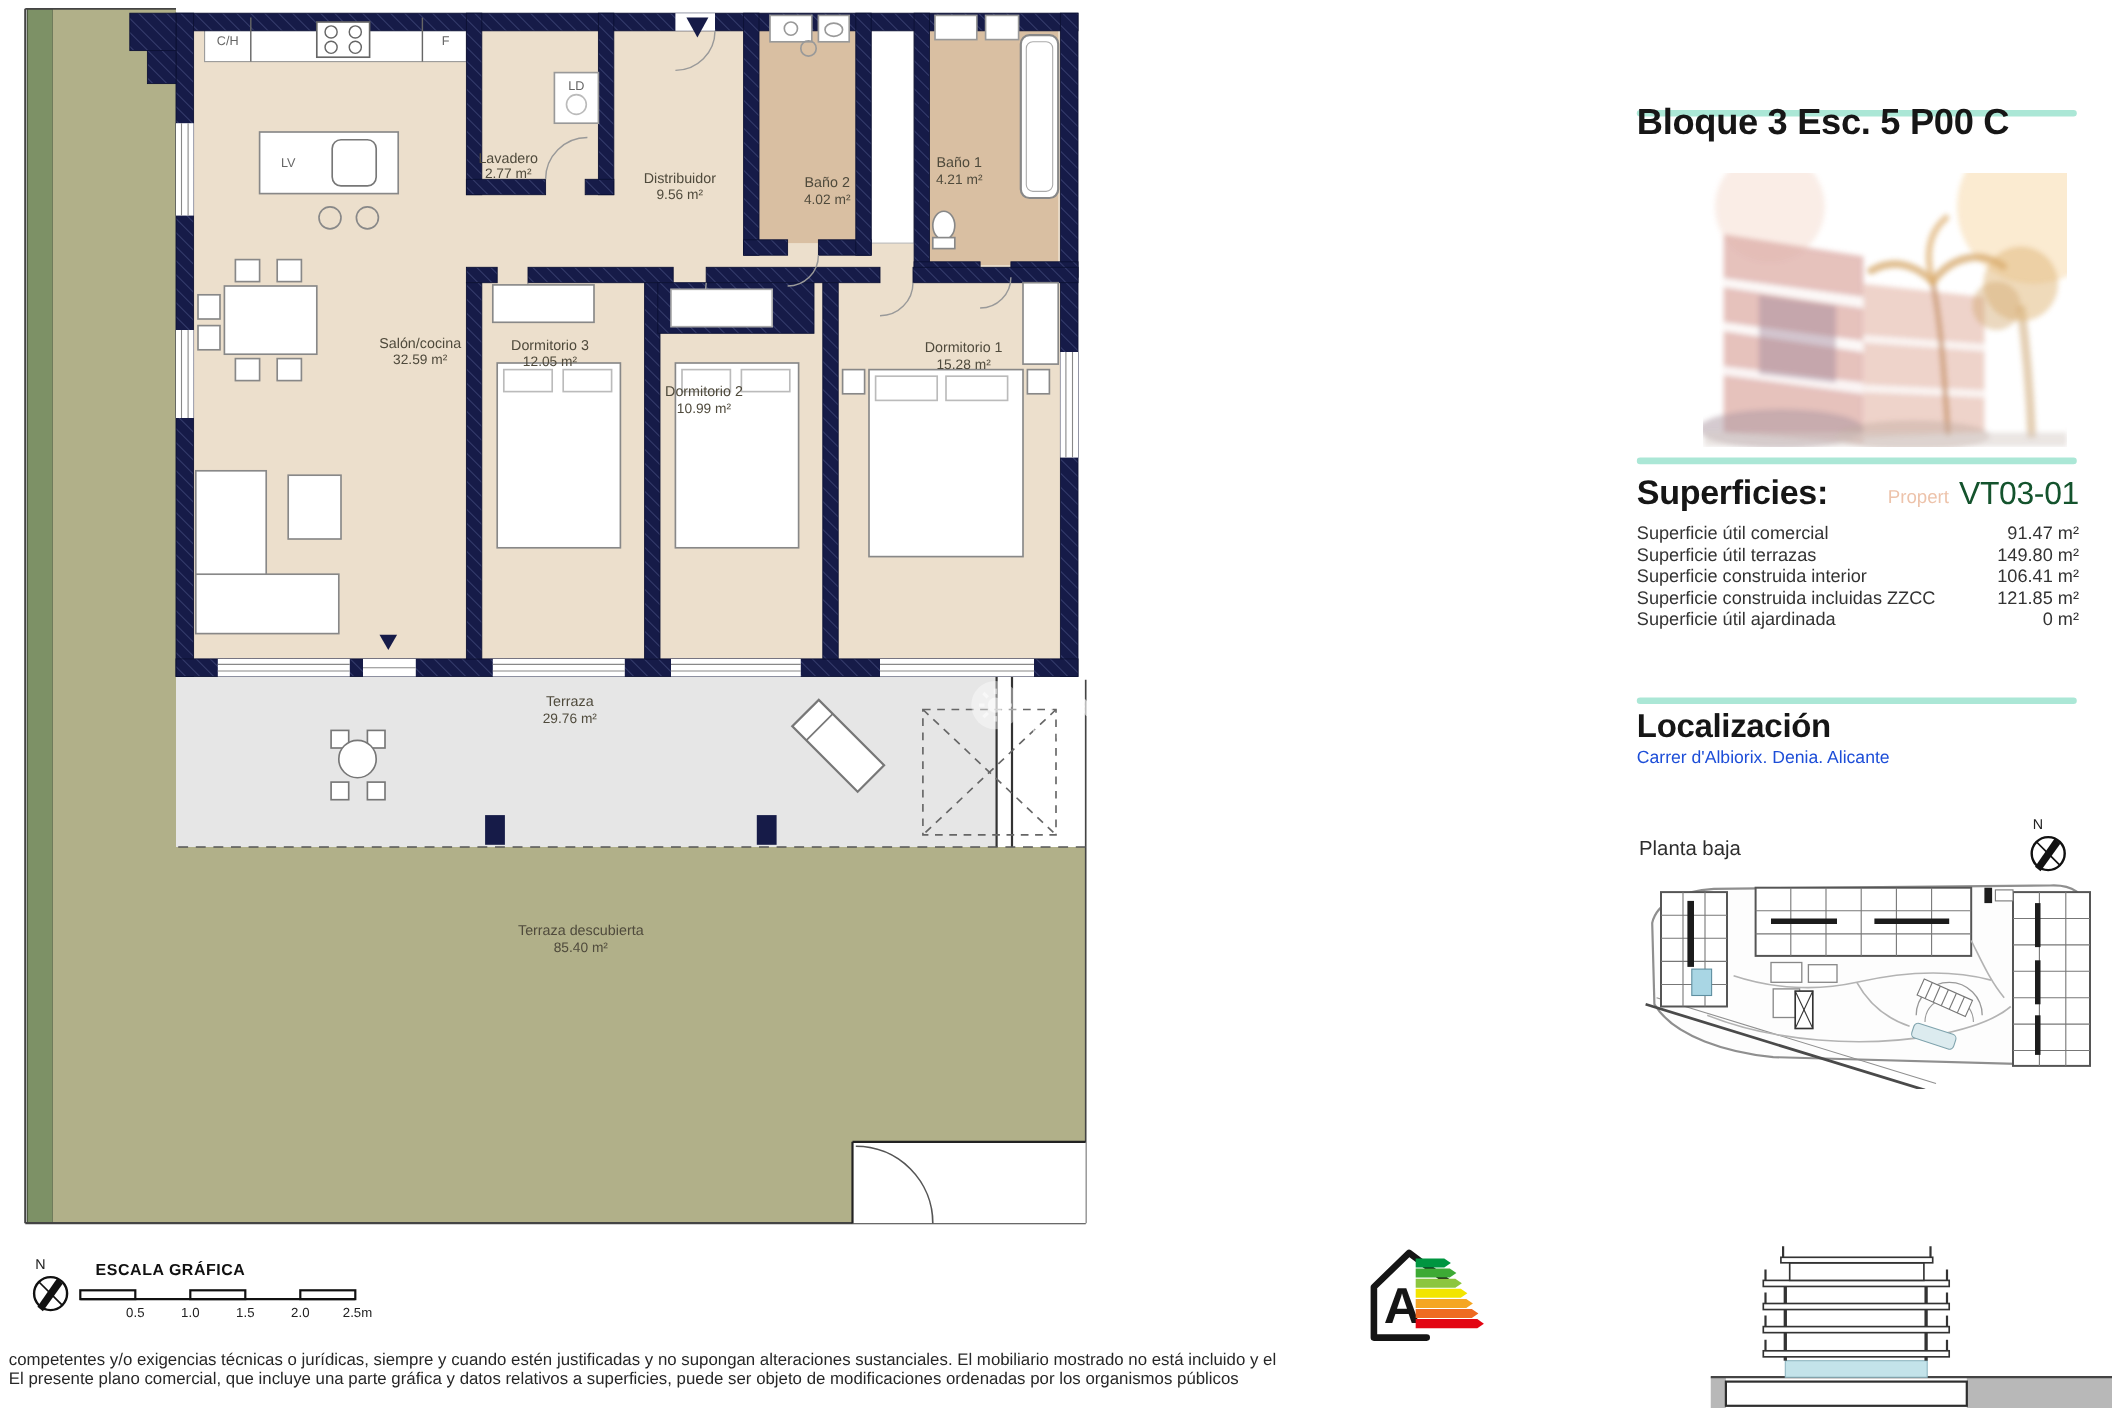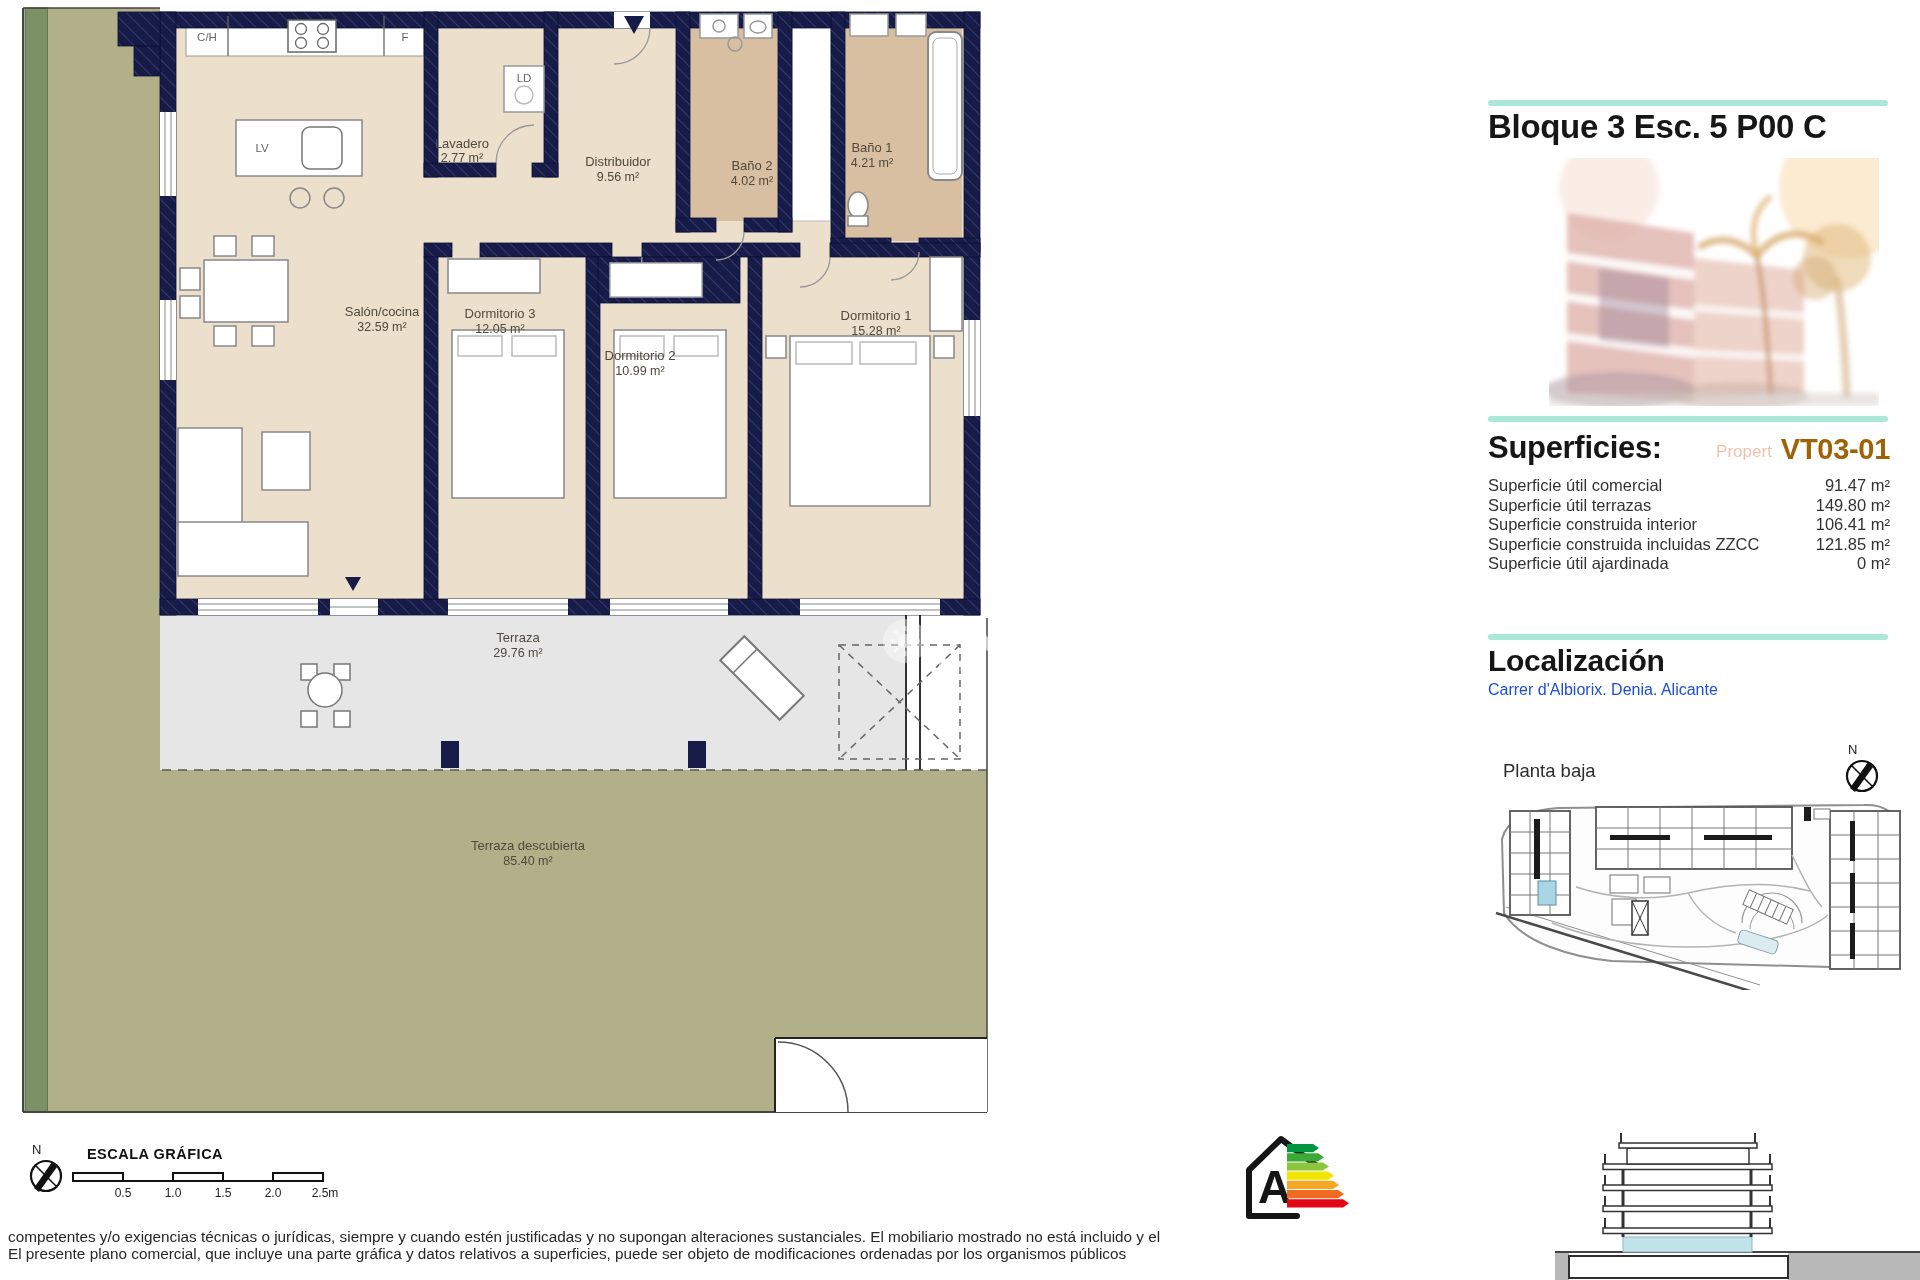--- a/index.html
+++ b/index.html
@@ -3,32 +3,32 @@
 <meta charset="utf-8">
 <style>
   html,body{margin:0;padding:0;}
   body{
     width:1920px;height:1280px;position:relative;overflow:hidden;
     background:#ffffff;font-family:"Liberation Sans",sans-serif;
   }
   .abs{position:absolute;}
   svg text{font-family:"Liberation Sans",sans-serif;}
   .cyan-line{position:absolute;left:1488px;width:400px;height:6px;border-radius:3px;background:#abe7d6;}
-  #title{position:absolute;left:1488px;top:108px;font-size:33px;font-weight:bold;color:#161616;letter-spacing:-0.3px;}
+  #title{position:absolute;left:1488px;top:92px;font-size:33px;font-weight:bold;color:#161616;letter-spacing:-0.3px;}
   #superficies{position:absolute;left:1488px;top:430px;width:402px;}
   #superficies .head{display:flex;align-items:flex-end;}
   #superficies h2{margin:0;font-size:31px;color:#161616;letter-spacing:-0.3px;}
   #superficies .viv{margin-left:auto;font-size:17px;color:#edc3ab;padding-bottom:4px;}
-  #superficies .code{margin-left:9px;font-size:29px;font-weight:bold;color:#a16207;letter-spacing:-0.3px;}
+  #superficies .code{margin-left:9px;font-size:29px;font-weight:normal;color:#14532d;letter-spacing:-0.3px;}
   #superficies .rows{margin-top:10px;}
   #superficies .row{display:flex;justify-content:space-between;font-size:16.5px;line-height:19.5px;color:#333;}
   #localizacion{position:absolute;left:1488px;top:644px;}
   #localizacion h2{margin:0;font-size:30px;color:#161616;letter-spacing:-0.3px;}
   #localizacion .addr{font-size:16px;color:#1d4ed8;margin-top:3px;}
-  #planta-caption{position:absolute;left:1490px;top:760px;font-size:18.5px;color:#2d2d2d;margin-left:13px;}
+  #planta-caption{position:absolute;left:1490px;top:760px;font-size:18.5px;color:#2d2d2d;}
   #disclaimer{position:absolute;left:8px;top:1229px;width:1320px;font-size:15.3px;line-height:16.6px;color:#272727;}
   #escala-wrap{position:absolute;left:67px;top:1143px;}
 </style>
 </head>
 <body>
 
 <svg id="plan-svg" class="abs" style="left:0;top:0" width="1010" height="1115" viewBox="0 0 1010 1115">
   <defs>
     <pattern id="hatch" width="9" height="9" patternUnits="userSpaceOnUse" patternTransform="rotate(45)">
       <rect width="9" height="9" fill="#161b48"></rect>

